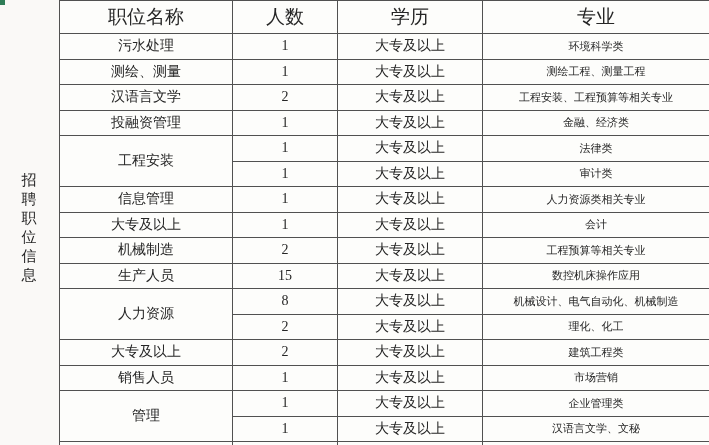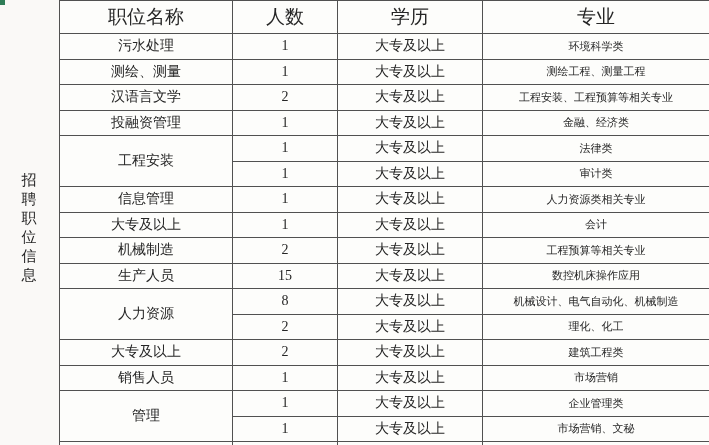--- a/index.html
+++ b/index.html
@@ -172,21 +172,21 @@
         </tr>
         <tr>
           <td rowspan="2">管理</td>
           <td class="count-cell">1</td>
           <td class="education-cell">大专及以上</td>
           <td class="major-cell">企业管理类</td>
         </tr>
         <tr>
           <td class="count-cell">1</td>
           <td class="education-cell">大专及以上</td>
-          <td class="major-cell">市场营销、文秘</td>
+          <td class="major-cell">汉语言文学、文秘</td>
         </tr>
         <tr class="partial-row">
           <td></td>
           <td></td>
           <td></td>
           <td></td>
         </tr>
       </tbody>
   </table>
 

